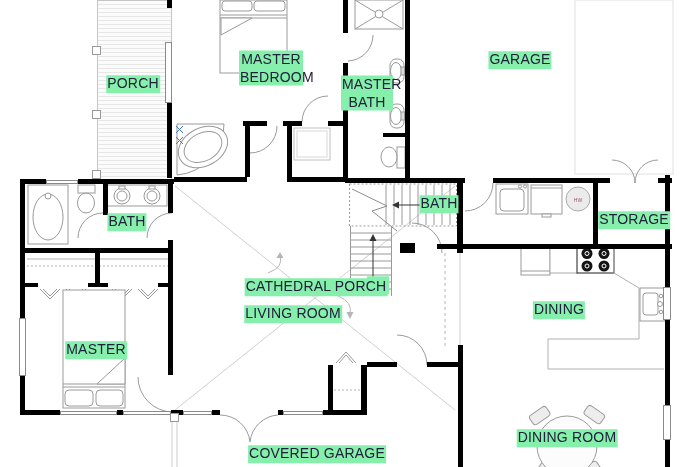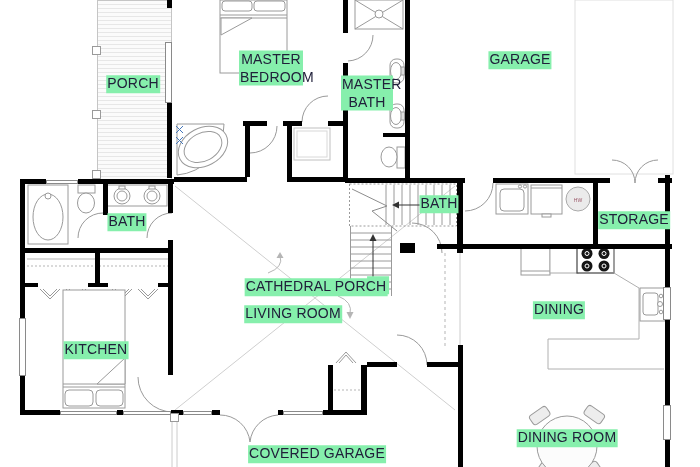--- a/index.html
+++ b/index.html
@@ -237,21 +237,21 @@
   <div class="lbl" style="left:133px;top:84px">PORCH</div>
   <div class="lbl wrap" style="left:271px;top:68px;width:62px">MASTER BEDROOM</div>
   <div class="lbl wrap" style="left:367px;top:93px;width:50px">MASTER BATH</div>
   <div class="lbl" style="left:520px;top:60px">GARAGE</div>
   <div class="lbl" style="left:439px;top:204px">BATH</div>
   <div class="lbl" style="left:378px;top:285px">UP</div>
   <div class="lbl" style="left:634px;top:220px">STORAGE</div>
   <div class="lbl" style="left:127px;top:222px">BATH</div>
   <div class="lbl" style="left:316px;top:287px">CATHEDRAL PORCH</div>
   <div class="lbl" style="left:293px;top:314px">LIVING ROOM</div>
-  <div class="lbl" style="left:96px;top:350px">KITCHEN</div>
+  <div class="lbl" style="left:96px;top:350px">MASTER</div>
   <div class="lbl" style="left:559px;top:310px">DINING</div>
   <div class="lbl" style="left:567px;top:438px">DINING ROOM</div>
   <div class="lbl" style="left:317px;top:454px">COVERED GARAGE</div>
   <div class="lbl tiny" style="left:578px;top:200px">HW</div>
 <div class="wall" style="left: 25px; top: 179px; width: 21px; height: 5px;"></div>
     <div class="wall" style="left: 78px; top: 179px; width: 96px; height: 5px;"></div>
     <div class="wall" style="left: 174px; top: 177px; width: 73px; height: 5px;"></div>
     <div class="wall" style="left: 287px; top: 177px; width: 58px; height: 5px;"></div>
     <div class="wall" style="left: 345px; top: 178px; width: 112px; height: 5px;"></div>
     <div class="wall" style="left: 457px; top: 178px; width: 8px; height: 5px;"></div>

